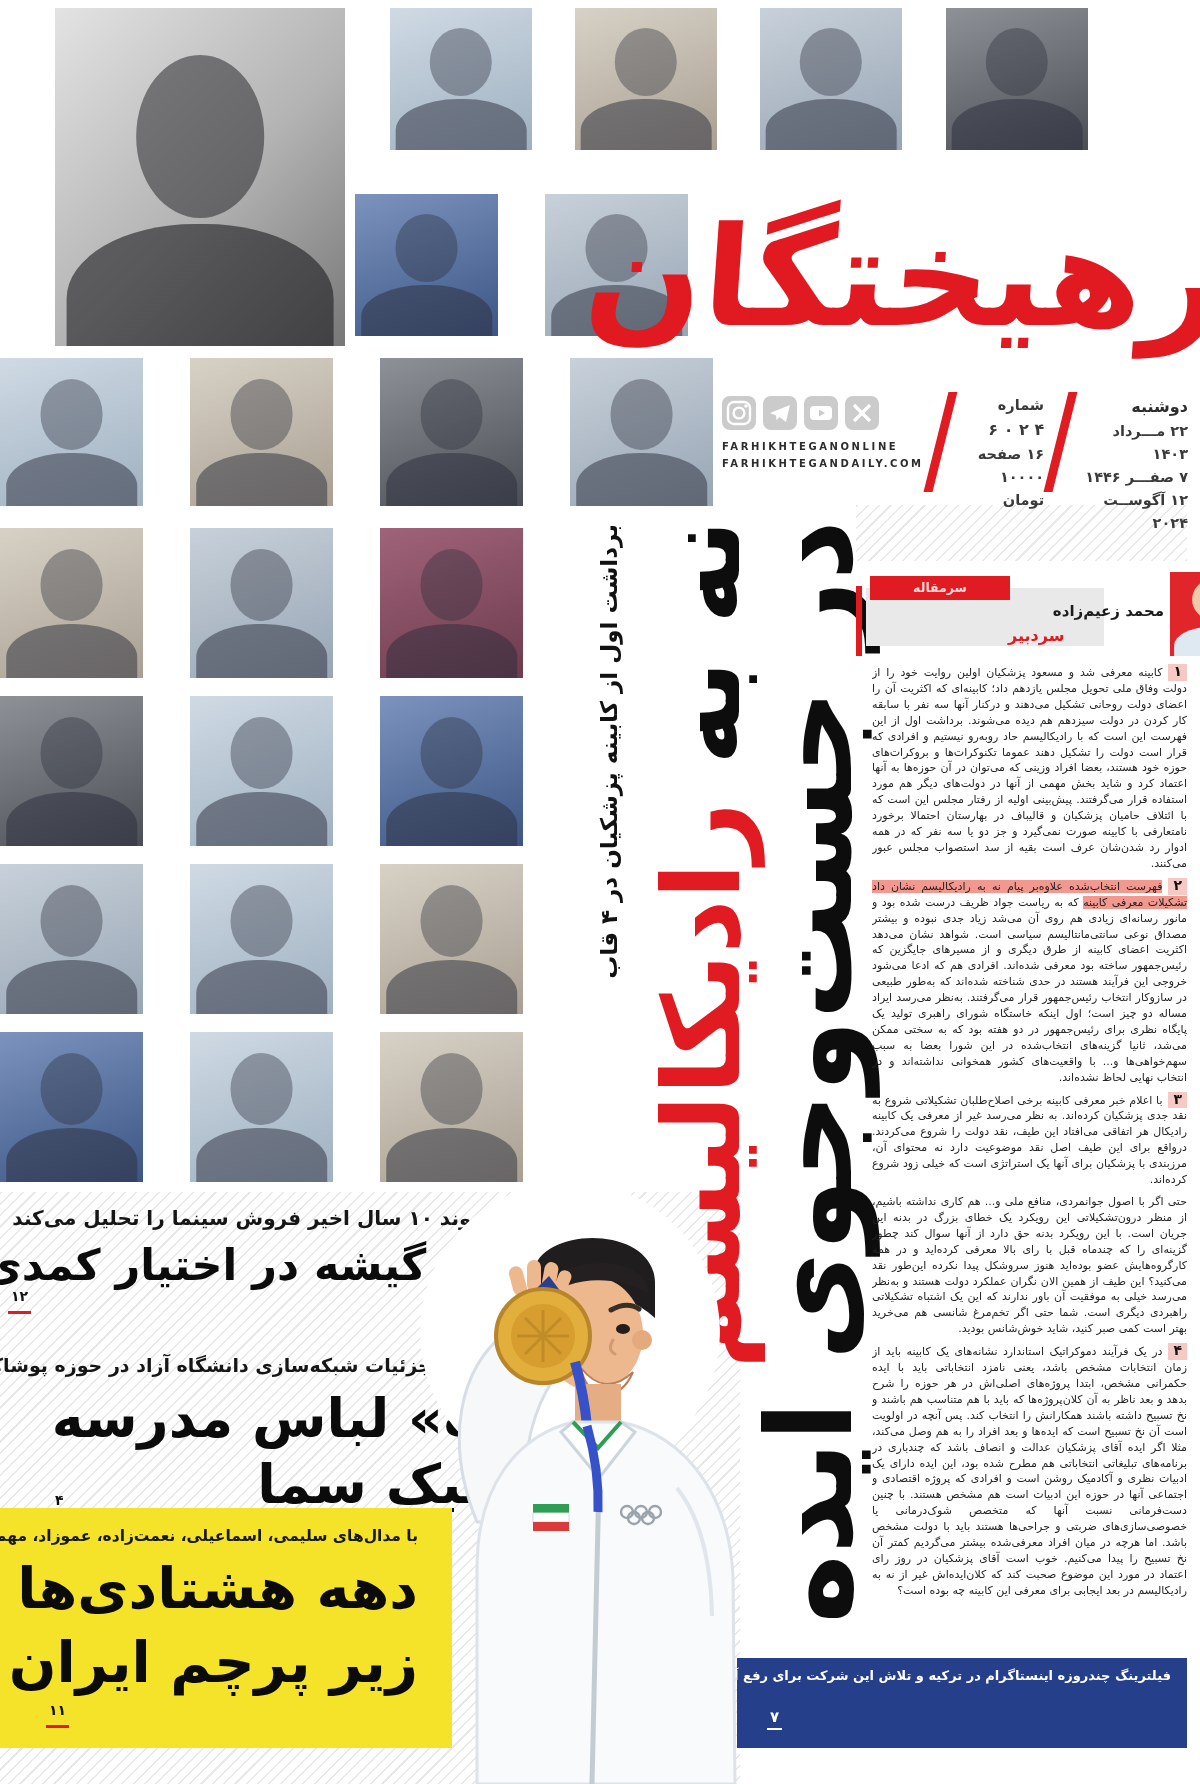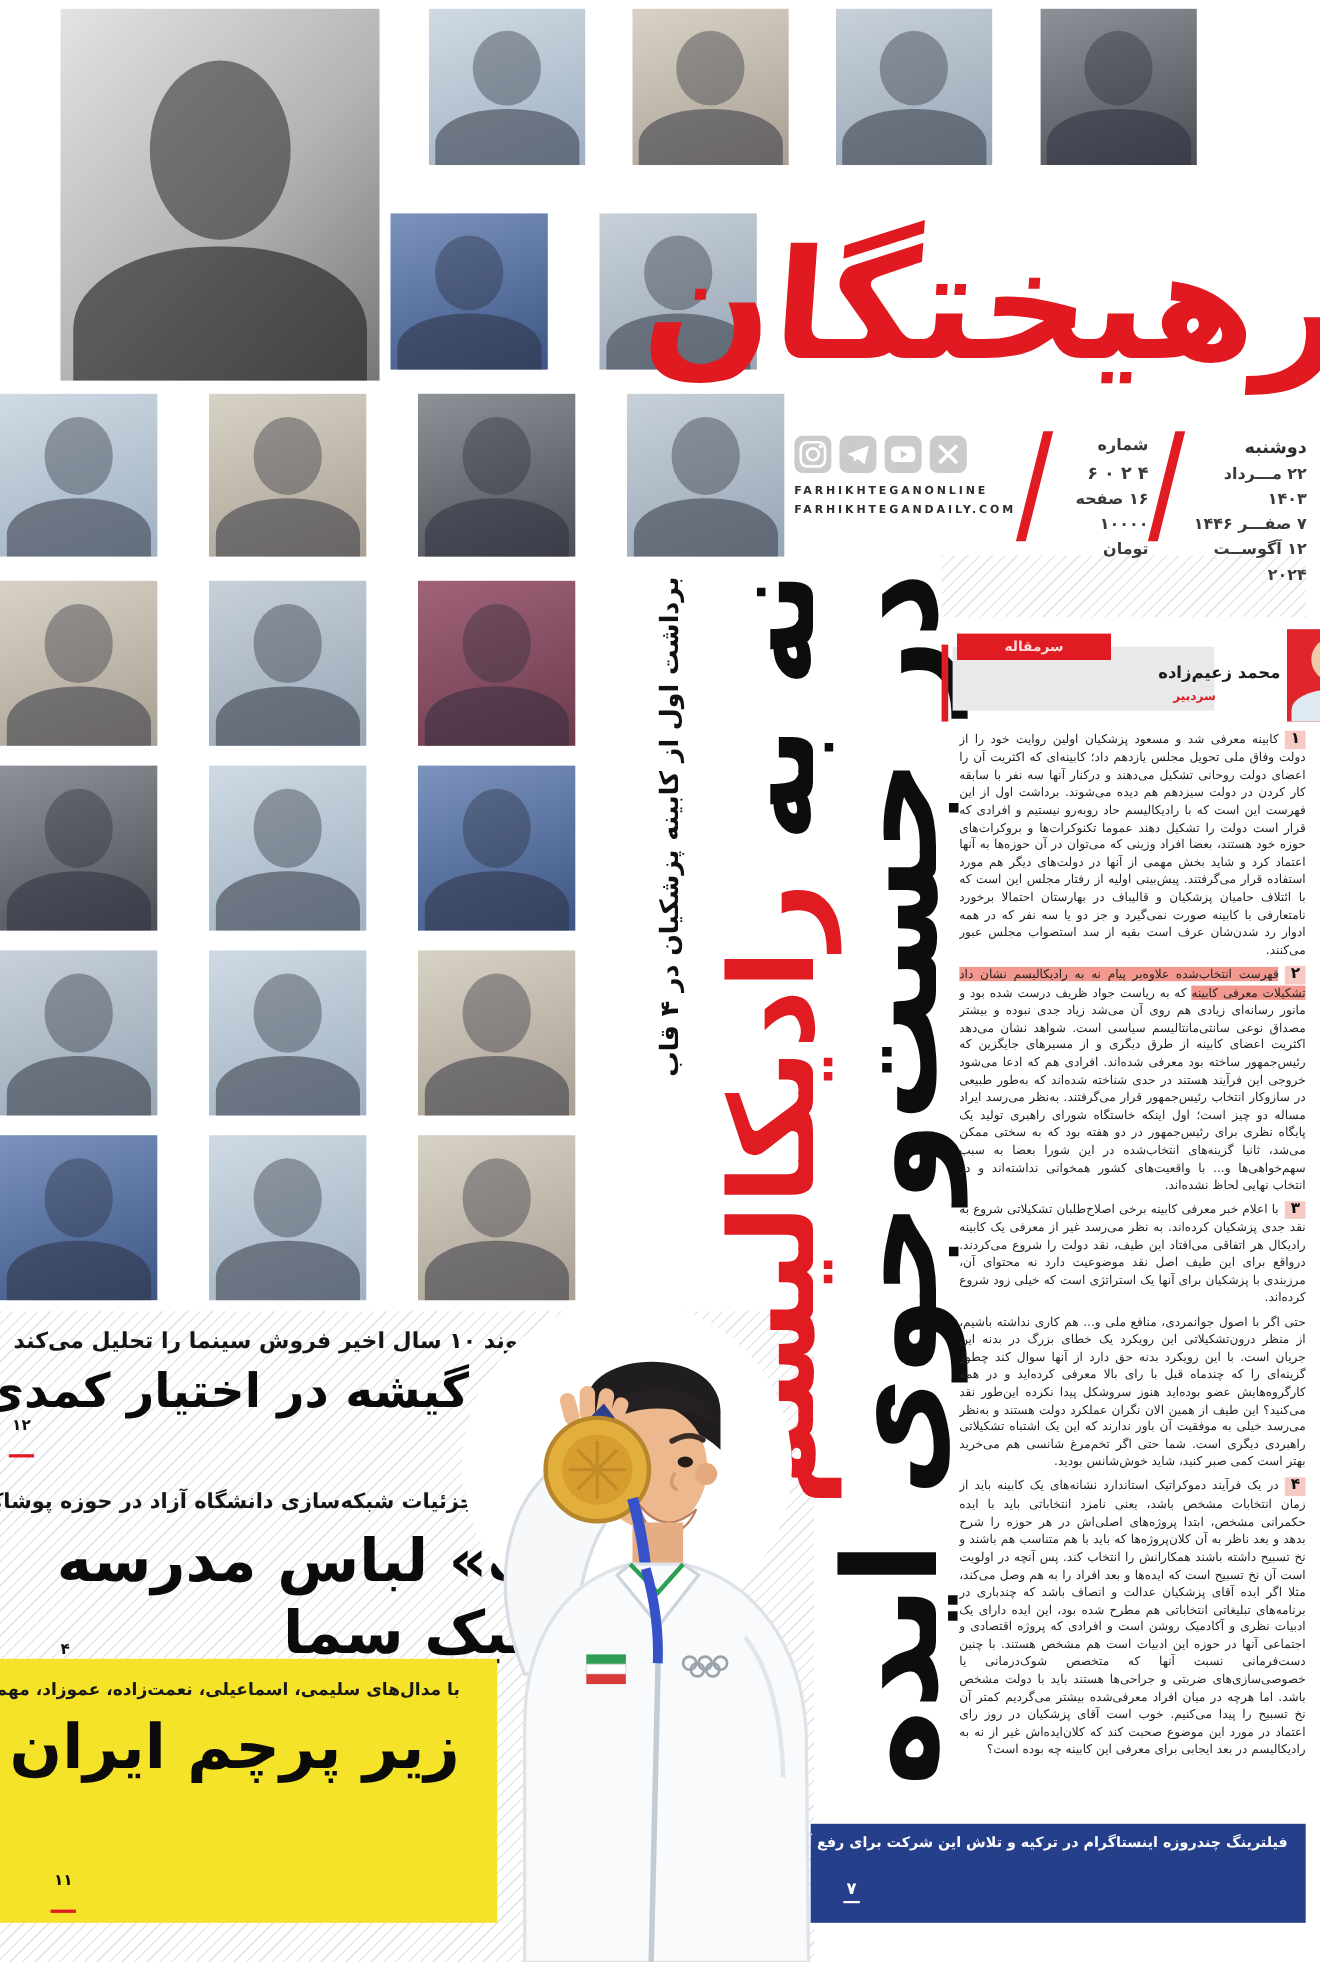--- a/index.html
+++ b/index.html
@@ -53,43 +53,43 @@
   .lead-col2 span{font-size:118px;line-height:124px;font-weight:bold;color:#0d0d0d;}
   
   .edit-strip{left:856px;top:505px;width:331px;height:56px;}
   .edit-head{position:absolute;left:856px;top:572px;width:396px;height:84px;}
   .edit-head .sidebar{position:absolute;left:0;top:14px;width:6px;height:70px;background:#e11b22;}
   .edit-head .greybar{position:absolute;left:10px;top:16px;width:238px;height:58px;background:#e9e9e9;}
   .edit-head .tab{position:absolute;left:14px;top:4px;width:140px;height:24px;background:#e11b22;
       color:#ffd9d9;font-size:12.5px;font-weight:bold;text-align:center;line-height:24px;}
   .edit-head .aname{position:absolute;right:88px;top:30px;width:156px;direction:rtl;text-align:right;
       font-size:15px;font-weight:bold;color:#1c1c1c;}
-  .edit-head .arole{position:absolute;right:88px;top:54px;width:156px;direction:rtl;text-align:center;
-      font-size:11px;font-weight:bold;color:#e11b22;}
+  .edit-head .arole{position:absolute;right:88px;top:54px;width:156px;direction:rtl;text-align:left;
+      font-size:16px;font-weight:bold;color:#e11b22;}
   .edit-head .aphoto{position:absolute;right:0;top:0;width:82px;height:84px;background:#e0262b;overflow:hidden;}
   .edit-head .aphoto::before{content:"";position:absolute;left:50%;top:10%;width:46%;height:46%;
       transform:translateX(-50%);border-radius:50%;background:#f0c9a8;}
   .edit-head .aphoto::after{content:"";position:absolute;left:50%;bottom:-12%;width:90%;height:46%;
       transform:translateX(-50%);border-radius:48% 48% 0 0;background:#dfe9f2;}
   .edit-body{position:absolute;left:872px;top:664px;width:315px;max-height:948px;overflow:hidden;
       direction:rtl;text-align:justify;font-size:11px;line-height:15.9px;color:#242424;}
   .edit-body p{margin:0 0 6px 0;}
   .pnum{display:inline-block;font-size:14px;font-weight:bold;color:#111;background:#f6c9c4;
       padding:0 5px 1px 5px;margin-left:6px;}
   mark{background:#f3988e;color:#242424;}
   .refs{position:absolute;left:872px;top:1634px;width:315px;direction:rtl;text-align:center;margin-top:36px;}
   .refs span{display:inline-block;color:#e11b22;font-weight:bold;font-size:14px;
       border-bottom:3px solid #e11b22;padding:0 4px 2px 4px;}
   
   .story{position:absolute;direction:rtl;text-align:right;}
   .kick{font-size:20px;font-weight:bold;color:#161616;white-space:nowrap;}
   .head1{font-size:43px;font-weight:800;color:#0b0b0b;white-space:nowrap;margin-top:10px;}
   .head2{font-size:54px;font-weight:800;color:#0b0b0b;white-space:nowrap;line-height:1.22;}
   .pgchip{position:absolute;font-size:14px;font-weight:bold;color:#111;
-      border-bottom:3px solid #e11b22;padding:0 3px 18px 3px;text-align:right;}
+      border-bottom:3px solid #e11b22;padding:0 3px 7px 3px;text-align:right;}
   .yellowbox{position:absolute;left:0;top:1508px;width:452px;height:240px;background:#f5e32a;
       direction:rtl;text-align:right;padding:16px 34px 0 0;box-sizing:border-box;}
   .yellowbox .yk{font-size:15.5px;font-weight:bold;color:#181818;line-height:1.55;white-space:nowrap;}
   .yellowbox .yh{font-size:56px;font-weight:800;color:#0b0b0b;line-height:1.18;margin-top:8px;white-space:nowrap;}
   
   .bluebar{position:absolute;left:737px;top:1658px;width:450px;height:90px;background:#253f8a;
       direction:rtl;text-align:right;padding:10px 16px 0 16px;box-sizing:border-box;overflow:hidden;}
   .bluebar .bk{color:#ffffff;font-size:13px;font-weight:bold;white-space:nowrap;}
   .bluebar .bh{color:#ffffff;font-size:39px;font-weight:800;white-space:nowrap;margin-top:4px;}
   .bluebar .bp{position:absolute;left:30px;bottom:18px;color:#fff;font-weight:bold;font-size:15px;
@@ -218,20 +218,21 @@
 
   <div class="story" style="left:0;top:1354px;width:588px;">
     <div class="kick" style="font-size:19px;">«فرهیختگان» از جزئیات شبکه‌سازی دانشگاه آزاد در حوزه پوشاک گزارش می‌دهد</div>
     <div class="head2" style="margin-top:10px;">«ست» لباس مدرسه</div>
     <div class="head2" style="padding-left:90px;">به سبک سما</div>
   </div>
   <div class="pgchip" style="left:52px;top:1492px;">۴</div>
 
   <div class="yellowbox">
     <div class="yk">با مدال‌های سلیمی، اسماعیلی، نعمت‌زاده، عموزاد، مهمدی و...</div>
+    <div class="yh">دهه هشتادی‌ها</div>
     <div class="yh">زیر پرچم ایران</div>
   </div>
   <div class="pgchip" style="left:46px;top:1702px;">۱۱</div>
 
   <div class="athlete">
     <svg width="325" height="602" viewBox="0 0 325 602">
       <circle cx="155" cy="150" r="150" fill="#ffffff"></circle>
 
       <path d="M118,96 C116,44 238,40 240,100 L240,136 C206,104 152,104 120,132 Z" fill="#201d1e"></path>
 

